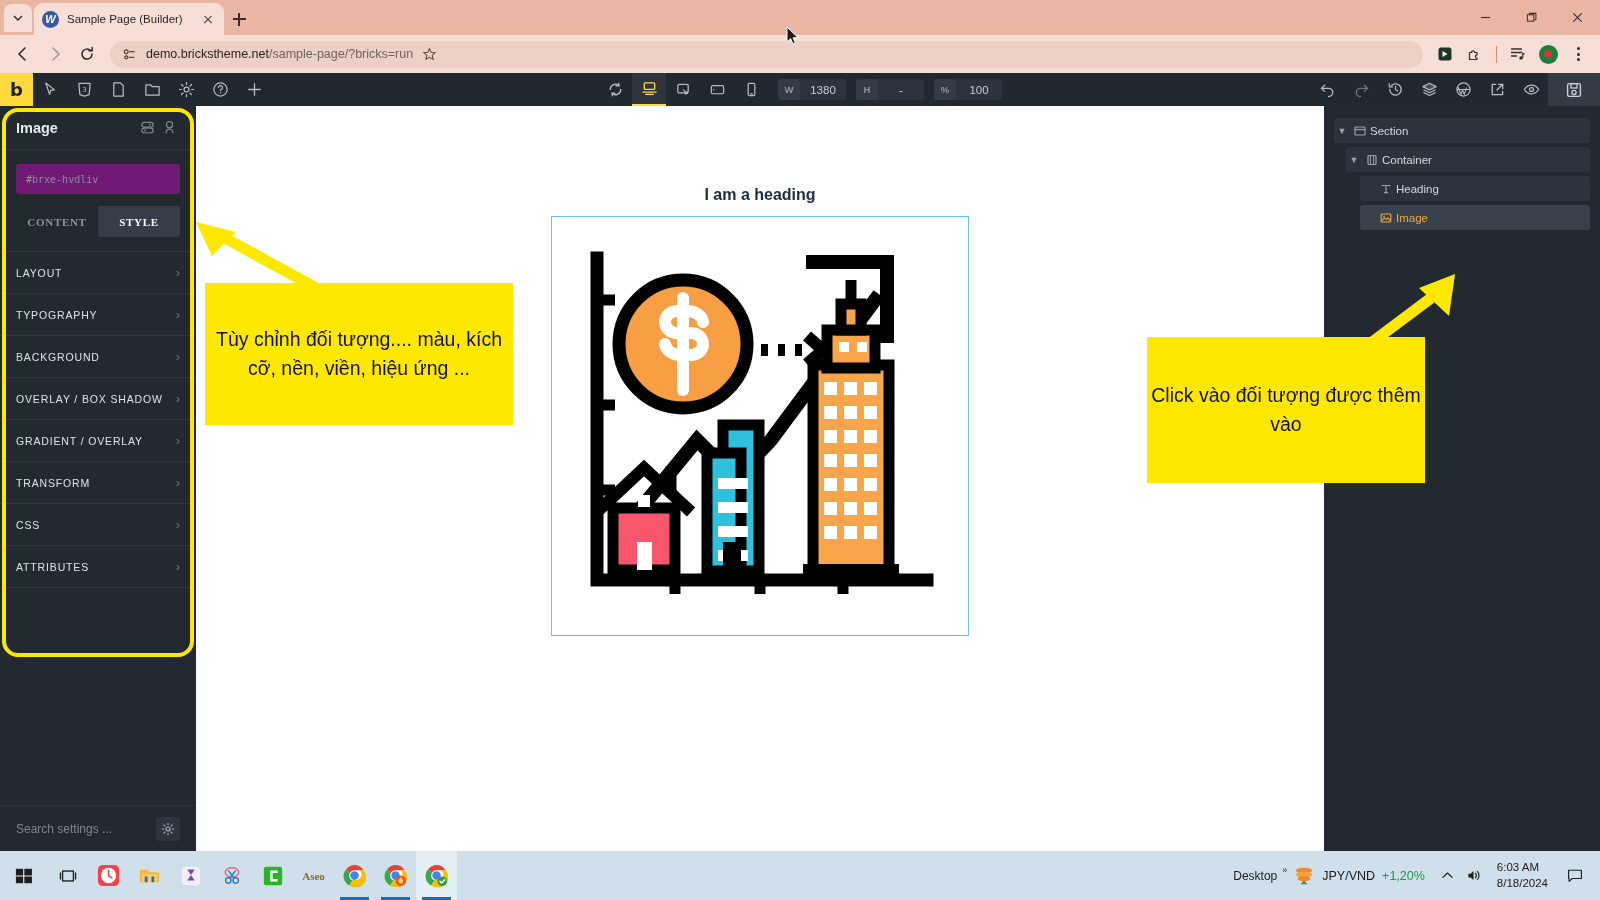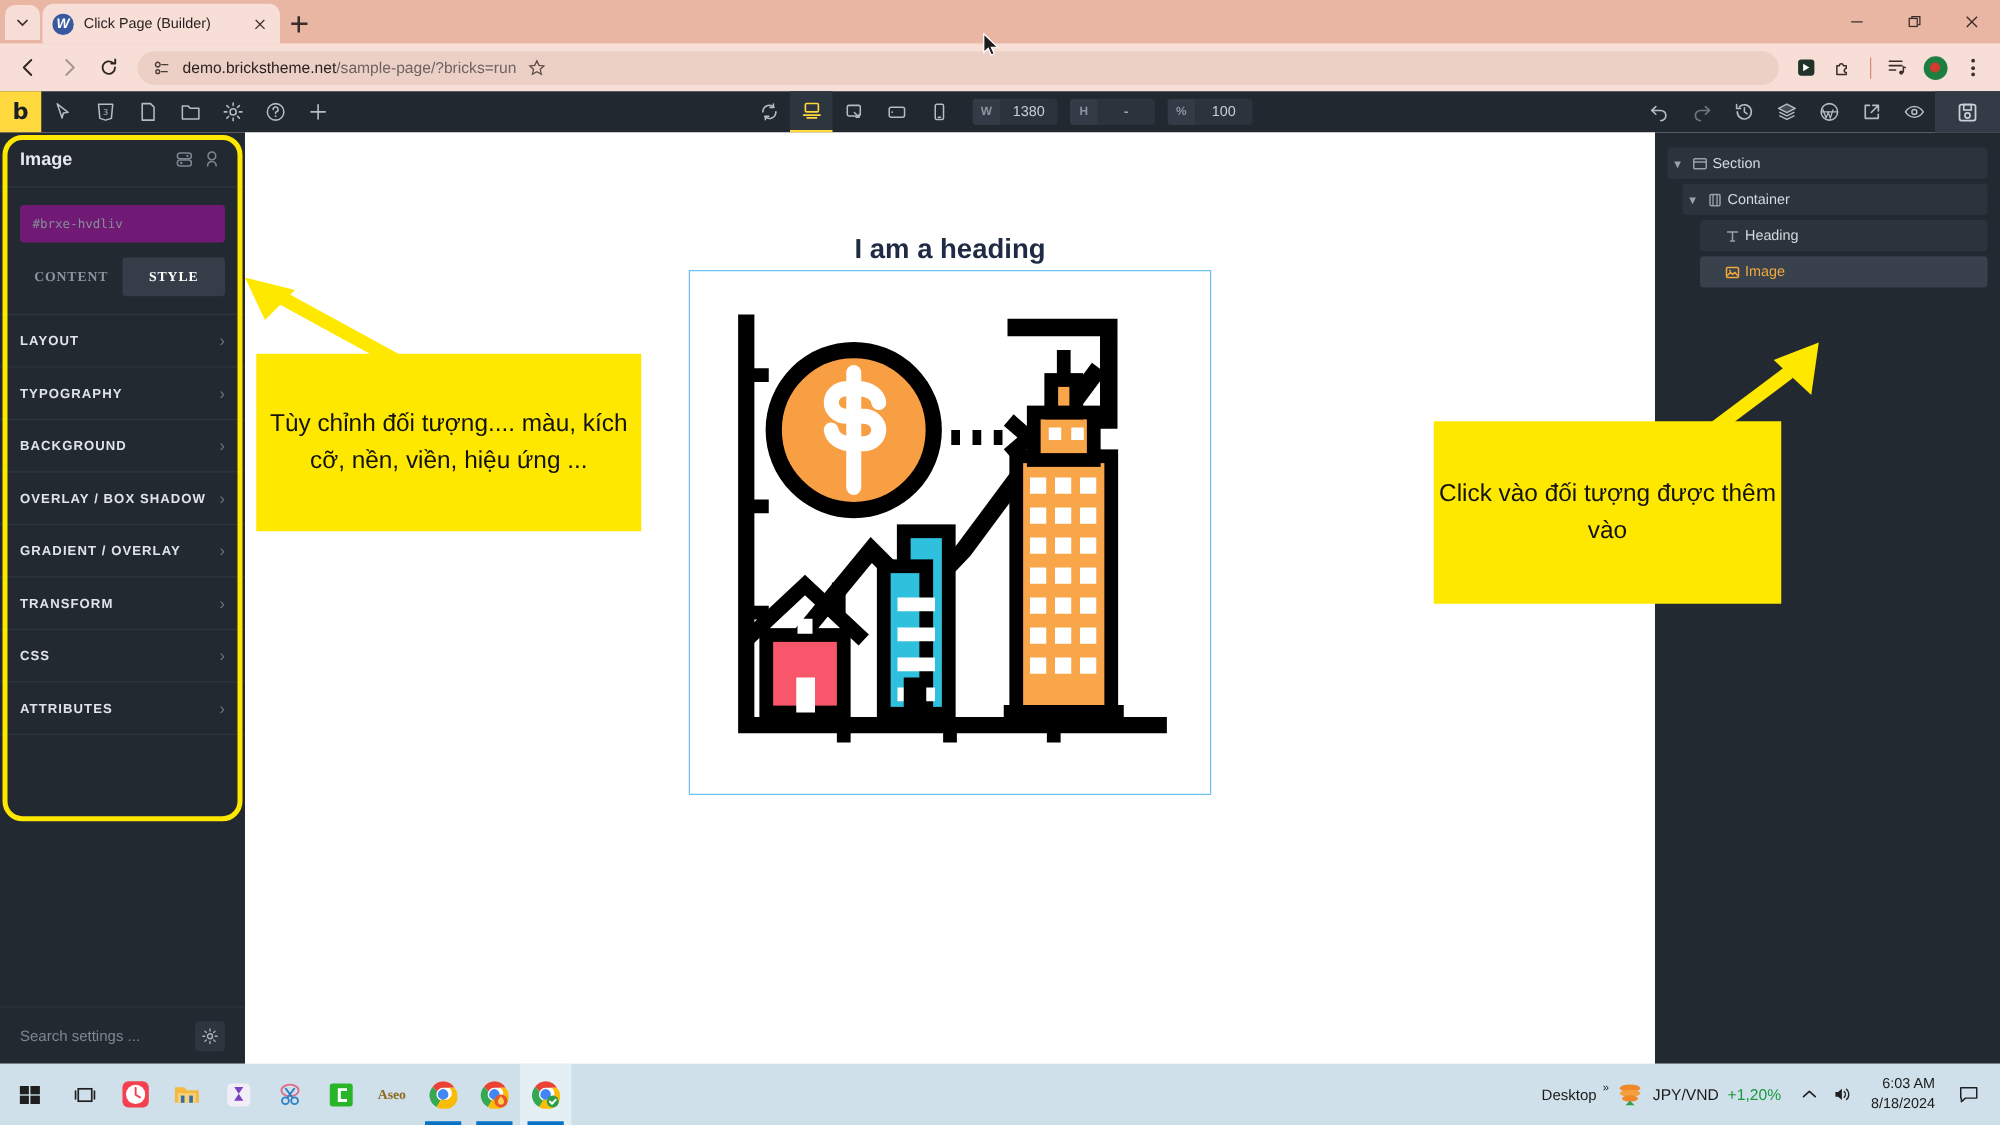--- a/index.html
+++ b/index.html
@@ -140,21 +140,21 @@
     flex: 1 1 0; display: flex; align-items: center; justify-content: center;
     font-size: 11px; font-weight: bold; letter-spacing: 0.7px; color: #8b939c; border-radius: 3px;
   }
   .seg-tab.on { background: #353e48; color: #ffffff; }
   .sections { margin-top: 14px; border-top: 1px solid #2e363f; }
   .sec-row {
     height: 42px; display: flex; align-items: center; padding: 0 16px;
     border-bottom: 1px solid #2e363f;
   }
   .sec-label {
-    flex: 1 1 auto; font-size: 10.5px; font-weight: bold; letter-spacing: 0.85px; color: #dfe4e9;
+    flex: 1 1 auto; font-size: 10.5px; font-weight: normal; letter-spacing: 0.85px; color: #dfe4e9;
   }
   .sec-chev { color: #6d767f; font-size: 13px; }
   .panel-footer {
     margin-top: auto; height: 46px; border-top: 1px solid #2e363f;
     display: flex; align-items: center; padding: 0 16px; gap: 8px;
   }
   .search-inp { flex: 1 1 auto; font-size: 12px; color: #7d868f; }
   .gear-box {
     width: 24px; height: 24px; background: #2d353e; border-radius: 3px;
     display: flex; align-items: center; justify-content: center; color: #aab2ba;
@@ -167,21 +167,21 @@
     border: 4px solid #ffe800; border-radius: 16px; pointer-events: none;
   }
 
   
   .canvas {
     position: absolute; left: 196px; top: 106px; width: 1128px; height: 745px;
     background: #ffffff; overflow: hidden;
   }
   .canvas-heading {
     position: absolute; left: 0; top: 80px; width: 100%; text-align: center;
-    font-size: 22px; font-weight: bold; color: #1f2a44;
+    font-size: 16px; font-weight: bold; color: #1f2a44;
   }
   .img-frame {
     position: absolute; left: 355px; top: 110px; width: 418px; height: 420px;
     border: 1.5px solid #6ec1f0; background: #fff;
     display: flex; align-items: center; justify-content: center;
   }
   .img-frame svg { width: 370px; height: 372px; }
 
   
   .right-panel {
@@ -234,40 +234,40 @@
   }
   .tsk.active-app { background: #e4eef5; }
   .tray { margin-left: auto; display: flex; align-items: center; height: 49px; padding-right: 8px; gap: 0px; }
   .desktop-lbl { font-size: 12px; color: #1b1b1b; padding: 0 6px; position: relative; }
   .desktop-lbl sup { font-size: 9px; position: absolute; top: -4px; right: -4px; }
   .stock { display: flex; align-items: center; gap: 7px; padding: 0 10px; }
   .stock .pair { font-size: 12.5px; color: #1b1b1b; }
   .stock .pct { font-size: 12.5px; color: #1a9a3c; }
   .tray-ic { width: 26px; height: 49px; display: flex; align-items: center; justify-content: center; }
   .tray-ic svg { width: 15px; height: 15px; }
-  .clock { text-align: right; font-size: 11.5px; color: #1b1b1b; line-height: 1.35; padding: 0 10px; }
+  .clock { font-size: 11.5px; color: #1b1b1b; line-height: 1.35; padding: 0 10px; }
   .notif { width: 34px; height: 49px; display: flex; align-items: center; justify-content: center; }
 
   
   .cursor { position: absolute; left: 786px; top: 26px; width: 14px; height: 20px; }
 </style>
 </head>
 <body>
 
 <div class="browser-titlebar">
   <div class="tab-dropdown">
     <svg viewBox="0 0 12 12">
         <path d="M2 4l4 4 4-4" stroke="#3a2c28" stroke-width="1.4" fill="none"></path>
       </svg>
   </div>
   <div class="browser-tab">
     <div class="tab-favicon">
         <span>W</span>
       </div>
-    <div class="tab-title">Click Page (Builder)</div>
+    <div class="tab-title">Sample Page (Builder)</div>
     <div class="tab-close"></div>
   </div>
   <div class="tab-new"></div>
   <div class="win-controls">
     <div class="win-btn">
       <svg viewBox="0 0 12 12">
           <path d="M1 6h10" stroke="#3a2c28" stroke-width="1.2"></path>
         </svg>
     </div>
     <div class="win-btn">

